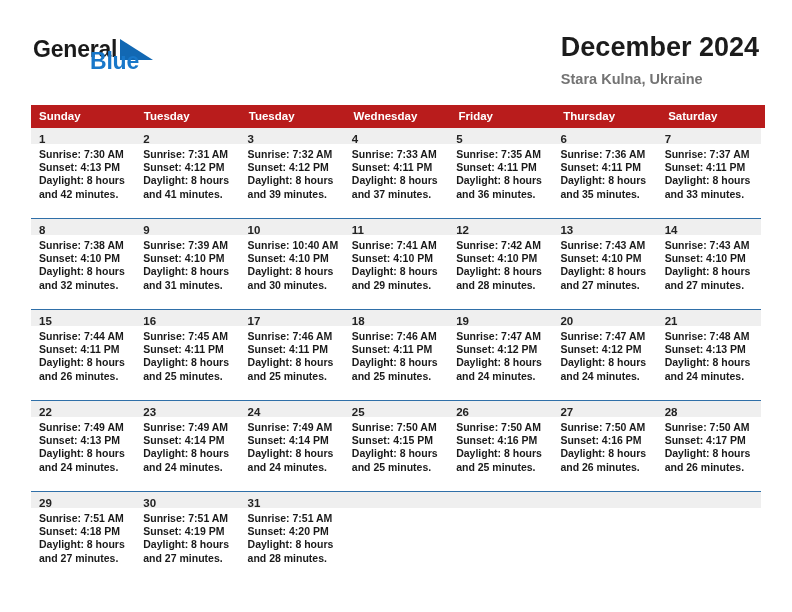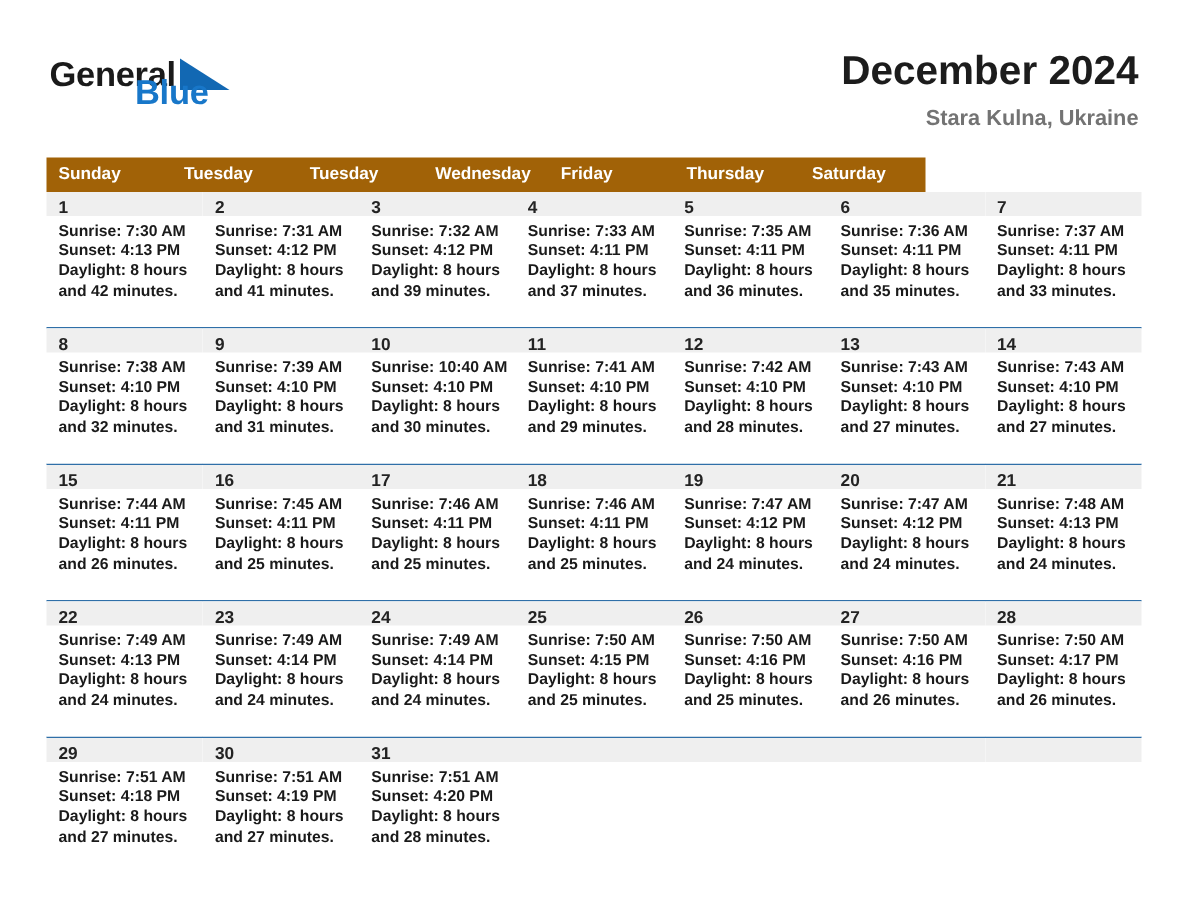--- a/index.html
+++ b/index.html
@@ -64,21 +64,21 @@
     width: 0;
     height: 0;
     border-left: 33px solid #1268b3;
     border-top: 21px solid transparent;
   }
 
   .title-block {
     position: absolute;
     right: 33px;
     top: 30px;
-    text-align: right;
+    text-align: left;
   }
   .cal-title {
     font-size: 27px;
     color: #1c1c1c;
     line-height: 34px;
     white-space: nowrap;
   }
   .cal-subtitle {
     font-size: 14.5px;
     color: #737373;
@@ -90,22 +90,22 @@
   
   .calendar {
     position: absolute;
     left: 31px;
     top: 105px;
     width: 730px;
   }
 
   .weekday-row {
     display: flex;
-    width: 586px;
-    background: #a16207;
+    width: 734px;
+    background: #b91c1c;
   }
   .weekday-cell {
     flex: 1 1 0;
     box-sizing: border-box;
     padding: 4px 0 4px 8px;
     font-size: 11.5px;
     color: #ffffff;
     line-height: 15px;
     height: 23px;
   }

